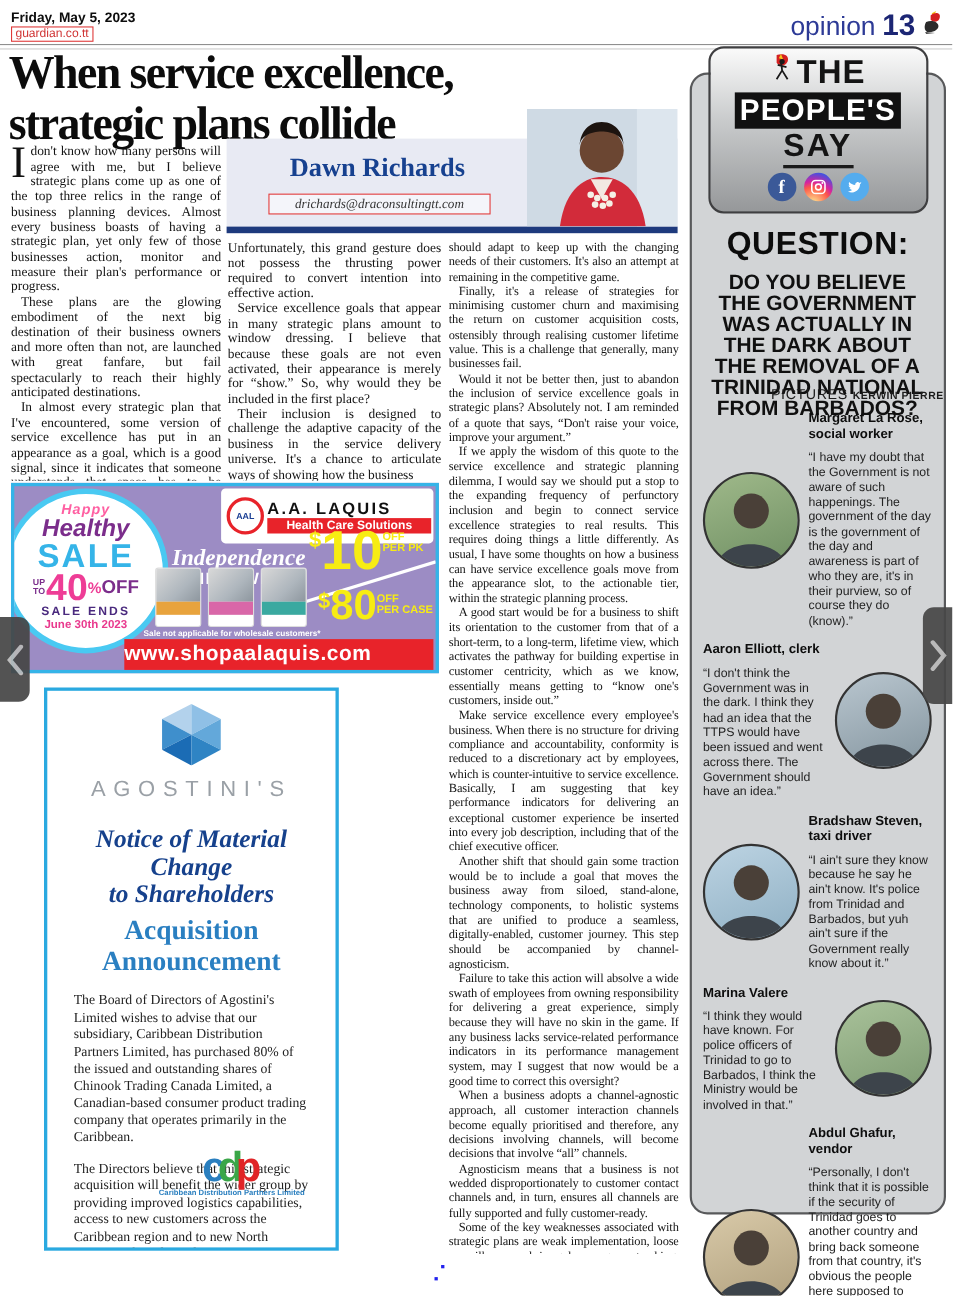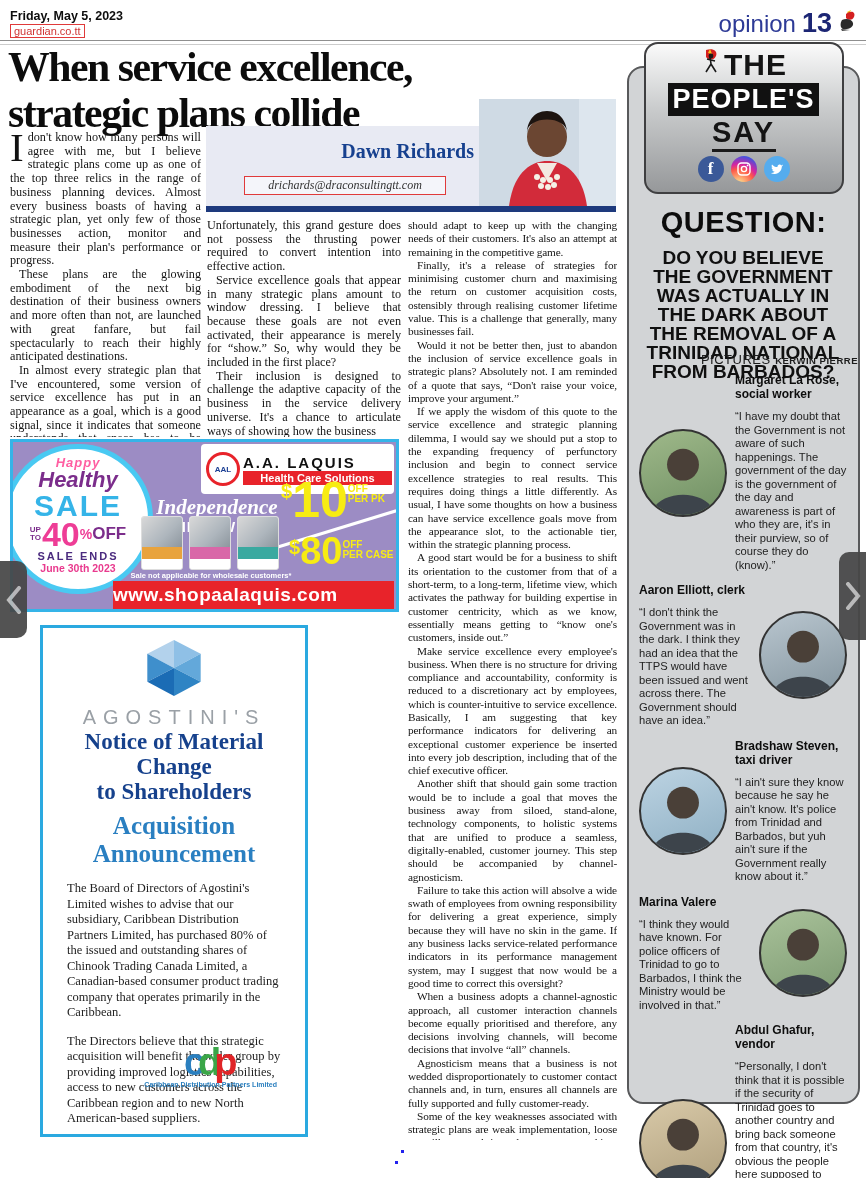--- a/index.html
+++ b/index.html
@@ -15,21 +15,21 @@
   .rule2{left:0;top:44px;width:866px;border-top:1px solid #cccccc;}
   .hdr-right{right:8px;top:8px;display:flex;align-items:baseline;gap:6px;}
   .hdr-opinion{font:24px "Liberation Sans",sans-serif;color:#2d3a96;}
   .hdr-pagenum{font:bold 27px "Liberation Sans",sans-serif;color:#1c2674;}
 
   
   .headline{left:8px;top:44px;width:520px;font-weight:700;font-size:43px;line-height:46px;
             letter-spacing:-1.5px;color:#0c0c0c;transform:scaleX(.97);transform-origin:left top;}
   .author-box{left:206px;top:126px;width:410px;height:80px;background:#e8eaf3;}
   .author-bar{left:206px;top:206px;width:410px;height:6px;background:#1e3a7d;}
-  .author-name{left:212px;top:140px;width:262px;text-align:right;font-weight:700;font-size:20px;color:#17418f;}
+  .author-name{left:212px;top:140px;width:262px;text-align:center;font-weight:700;font-size:24px;color:#17418f;}
   .author-email{left:244px;top:176px;width:200px;height:17px;border:1px solid #e03a3a;
                 font-style:italic;font-size:12px;color:#333;text-align:center;line-height:16px;background:#f4f5fa;}
   .author-photo{left:479px;top:99px;width:137px;height:107px;overflow:hidden;}
 
   
   .col{overflow:hidden;}
   .col1{left:10px;top:131px;width:191px;height:306px;}
   .col2{left:207px;top:219px;width:194px;height:218px;}
   .col3{left:408px;top:219px;width:209px;height:921px;}
   .col p{margin:0;text-align:justify;font-size:12.2px;line-height:13.7px;color:#141414;}
@@ -77,21 +77,21 @@
   .band-o{background:#e8a33d;} .band-p{background:#d967a8;} .band-t{background:#3aa9a0;}
   .ad-note{position:absolute;left:112px;top:129px;width:172px;text-align:center;color:#fff;
            font:700 7.5px "Liberation Sans",sans-serif;}
   .ad-redbar{position:absolute;left:100px;top:139px;width:281px;height:28px;background:#e8232a;
              color:#fff;font:800 19px "Liberation Sans",sans-serif;text-align:left;line-height:28px;letter-spacing:.5px;}
 
   
   .notice{left:40px;top:625px;width:268px;height:512px;border:3px solid #2aa9e0;background:#fff;
           box-sizing:border-box;text-align:center;padding:12px 24px;overflow:hidden;}
   .ag-brand{font:20px "Liberation Sans",sans-serif;letter-spacing:7px;color:#9aa0a6;margin-top:6px;}
-  .ag-title1{font-weight:700;font-size:23px;line-height:25px;color:#16418c;margin-top:0;}
+  .ag-title1{font-weight:700;font-size:23px;line-height:25px;color:#16418c;margin-top:20px;font-style:italic;}
   .ag-title3{font-weight:700;font-size:25px;color:#2a7fc1;margin-top:8px;}
   .ag-p{text-align:left;font-size:12.5px;line-height:15.5px;color:#222;margin-top:13px;}
   .ag-close{text-align:left;font-size:12.5px;color:#222;margin-top:13px;}
   .ag-sig{display:block;margin-top:6px;}
   .cdp{position:absolute;right:28px;bottom:46px;text-align:center;font-family:"Liberation Sans",sans-serif;}
   .cdp-letters{font-weight:800;font-size:38px;line-height:34px;}
   .cdp-c{color:#2a7fbf;} .cdp-d{color:#3aa648;margin-left:-7px;} .cdp-p{color:#e02427;margin-left:-7px;}
   .cdp-cap{font-weight:700;font-size:7px;color:#2a7fbf;margin-top:2px;}
 
   

